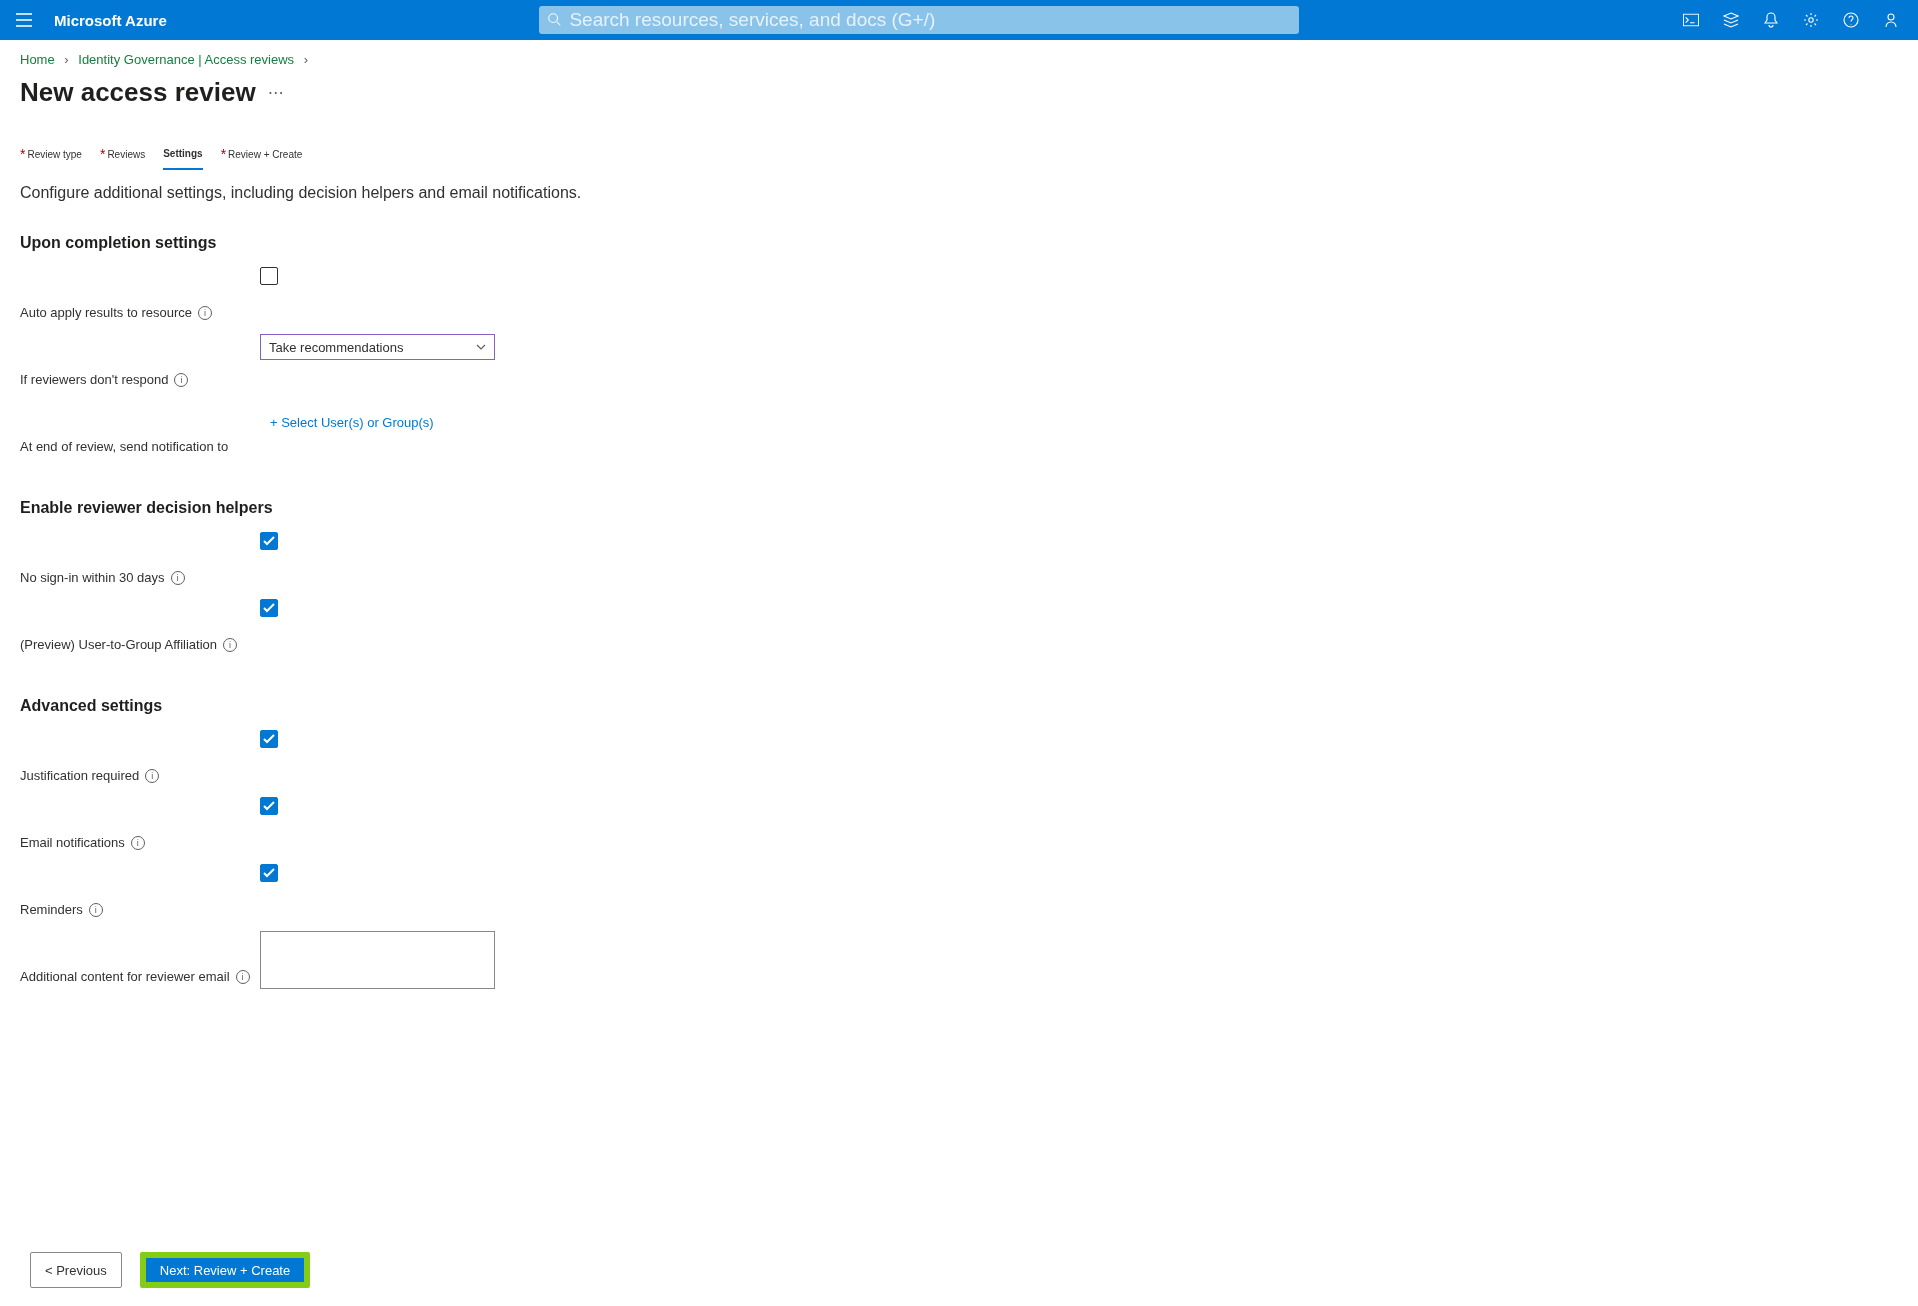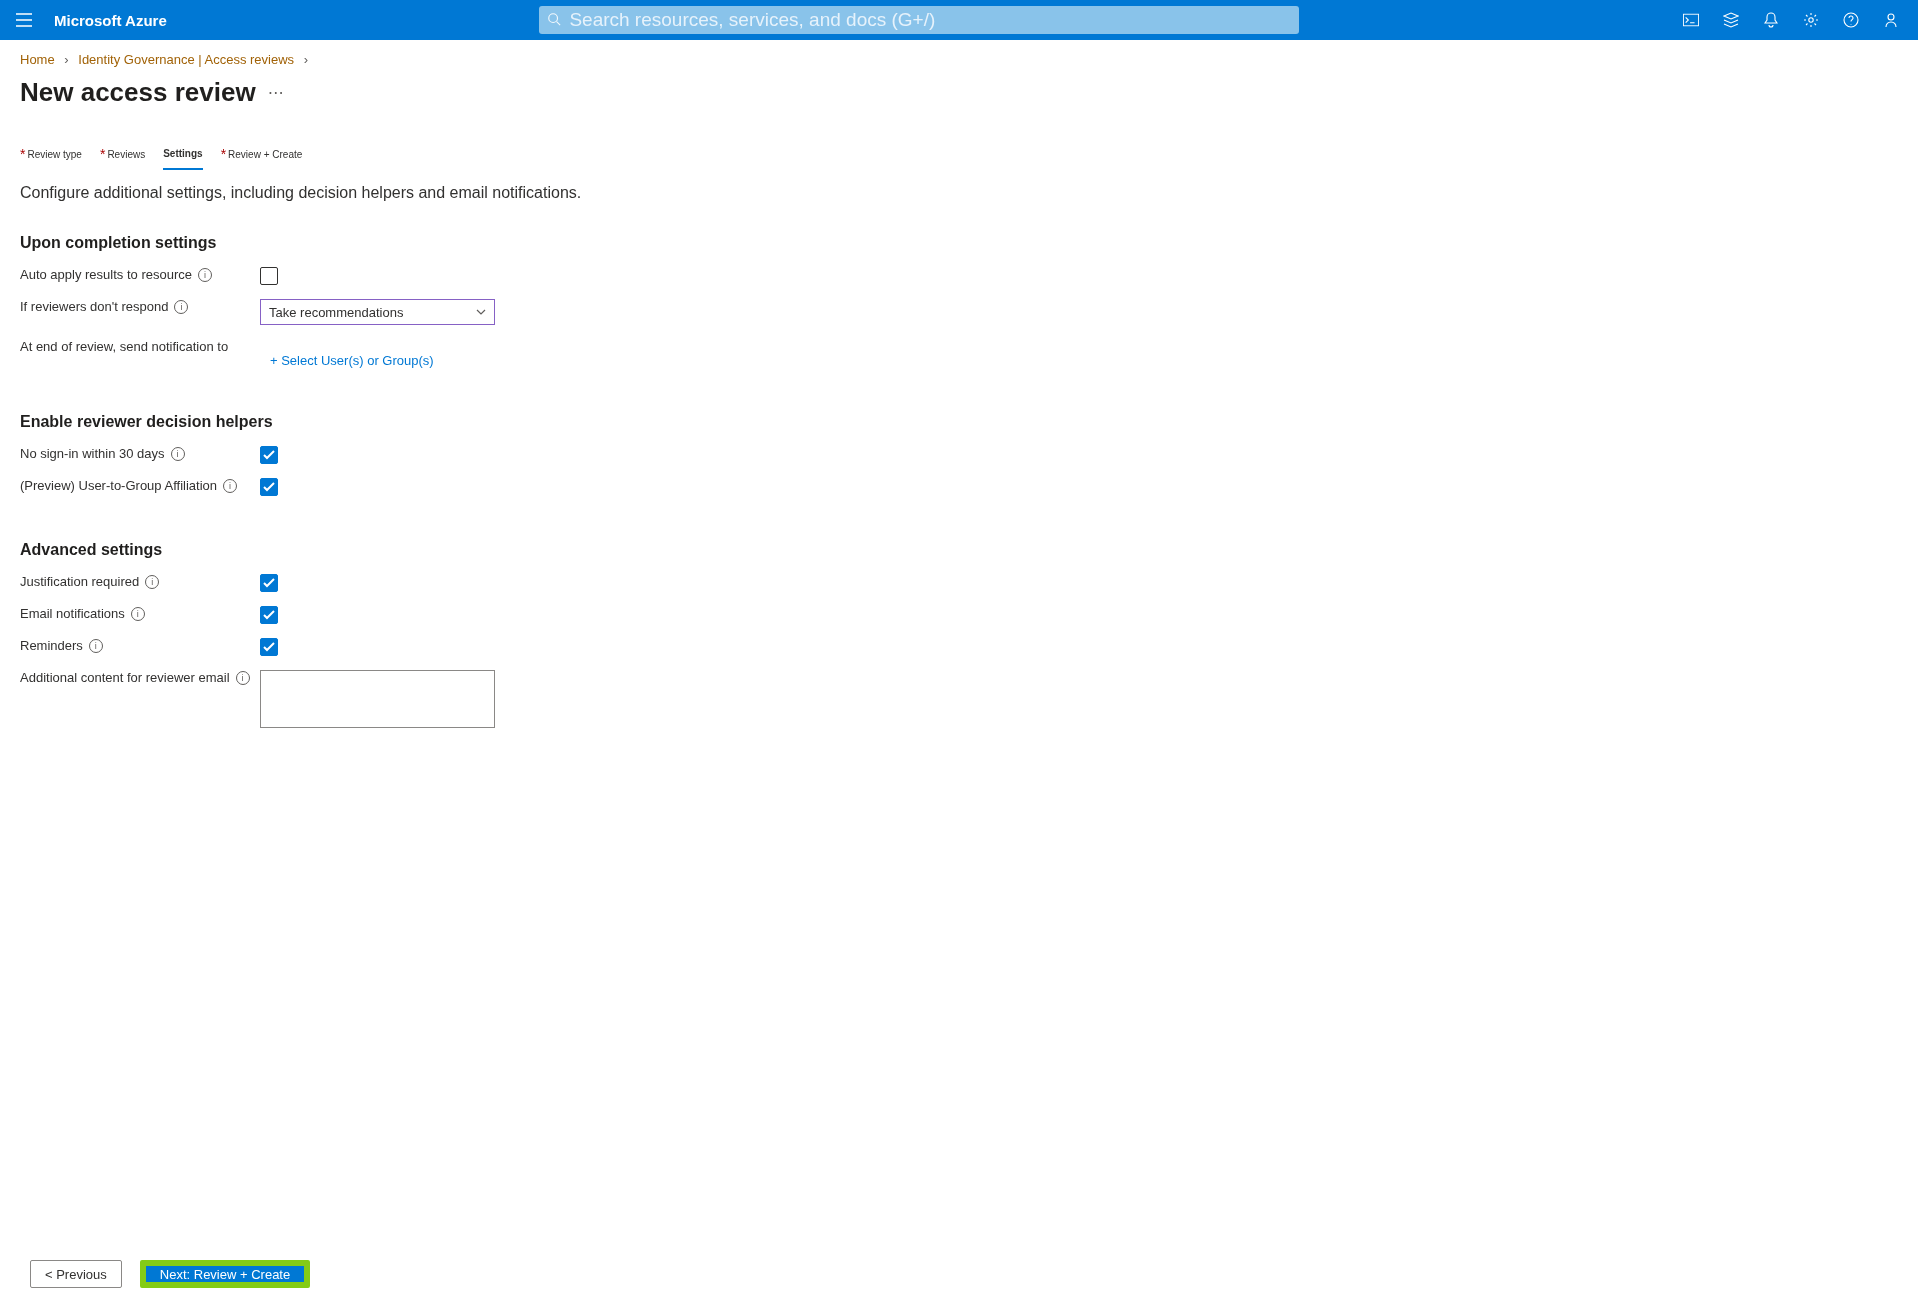--- a/index.html
+++ b/index.html
@@ -10,56 +10,56 @@
     .brand {font-size: 15px; font-weight: 600; margin-left: 14px; white-space: nowrap;}
     .search-wrap {flex: 1; display: flex; justify-content: center; margin: 0 30px;}
     .search-box {display: flex; align-items: center; background: #6fa8dc; background: #89c3ea; border-radius: 3px; width: 760px; max-width: 760px; height: 28px; padding: 0 8px; color: #fff;}
     .search-icon {margin-right: 8px; opacity: .9;}
     .search-input {background: transparent; border: none; outline: none; color: #fff; font-size: 19px; width: 100%;}
     .search-input::placeholder {color: #e6f2fb;}
     .topbar-icons {display: flex; align-items: center; gap: 2px;}
     .top-icon {width: 38px; height: 40px; display: flex; align-items: center; justify-content: center; cursor: pointer;}
 
     .breadcrumb {padding: 12px 20px 6px 20px; font-size: 13px;}
-    .breadcrumb a {color: #a16207; text-decoration: none; cursor: pointer;}
+    .breadcrumb a {color: #15803d; text-decoration: none; cursor: pointer;}
     .bc-sep {color: #605e5c; margin: 0 6px;}
 
     .page-title-row {display: flex; align-items: center; padding: 4px 20px 10px 20px;}
     .page-title {font-size: 26px; font-weight: 600; color: #201f1e;}
     .title-more {margin-left: 12px; color: #605e5c; font-size: 16px; letter-spacing: 2px; cursor: pointer;}
 
     .tabs {display: flex; gap: 18px; padding: 28px 20px 0 20px; border-bottom: none;}
     .tab {padding-bottom: 8px; cursor: pointer; color: #323130; font-size: 10px; display: flex; align-items: center;}
     .tab.required::before {content: "*"; color: #a80000; margin-right: 2px; font-size: 14px;}
     .tab.active {font-weight: 600; border-bottom: 2px solid #0078d4;}
 
     .page-desc {padding: 14px 20px; color: #323130; font-size: 16px;}
 
     .section-h {padding: 18px 20px 8px 20px; font-size: 16px; font-weight: 600; color: #201f1e;}
 
     .field-row {display: flex; align-items: flex-start; padding: 7px 20px;}
-    .field-label {width: 240px; display: flex; align-items: center; font-size: 13px; color: #323130;}
+    .field-label {width: 240px; display: flex; align-items: center; font-size: 13px; color: #323130; margin-top: 38px;}
     .info-icon {width: 14px; height: 14px; margin-left: 6px; display: inline-flex; align-items: center; justify-content: center; border: 1px solid #605e5c; border-radius: 50%; font-size: 9px; color: #605e5c;}
     .field-control {display: flex; align-items: center;}
 
     .chk {width: 18px; height: 18px; border: 1px solid #323130; border-radius: 2px; cursor: pointer; display: inline-flex; align-items: center; justify-content: center; background: #fff;}
     .chk.checked {background: #0078d4; border-color: #0078d4;}
     .chk.checked svg {display: block;}
     .chk svg {display: none;}
 
     .select {width: 235px; height: 26px; border: 1px solid #8a2da5; border-color: #605e5c; border: 1px solid #8661c5; border: 1px solid #8a8886; border:1px solid #605e5c; display: flex; align-items: center; justify-content: space-between; padding: 0 8px; cursor: pointer; font-size: 13px; background: #fff;}
     .select.highlighted {border: 1px solid #9b4f96; border:1px solid #8661c5;}
     .chev {width: 10px; height: 10px;}
 
     .link-btn {color: #0078d4; font-size: 13px; cursor: pointer;}
 
     textarea.extra {width: 235px; height: 58px; border: 1px solid #8a8886; resize: none; font-family: inherit; font-size: 13px; padding: 4px;}
 
     .footer {position: fixed; bottom: 0; left: 0; right: 0; padding: 14px 30px 18px 30px; background: #fff; display: flex; gap: 18px; border-top: none;}
-    .btn {height: 28px; padding: 0 14px; font-size: 13px; border-radius: 2px; cursor: pointer; display: inline-flex; align-items: center; justify-content: center; white-space: nowrap;}
+    .btn {height: 36px; padding: 0 14px; font-size: 13px; border-radius: 2px; cursor: pointer; display: inline-flex; align-items: center; justify-content: center; white-space: nowrap;}
     .btn-secondary {background: #fff; border: 1px solid #8a8886; color: #323130;}
     .btn-primary {background: #0078d4; border: 6px solid #84cc16; color: #fff; font-weight: 400;}
   </style>
 </head>
 <body>
 
 <div class="topbar">
   <div class="hamburger">
     <svg width="16" height="14" viewBox="0 0 16 14" fill="none">
         <path d="M0 1h16M0 7h16M0 13h16" stroke="#fff" stroke-width="1.5"></path>

